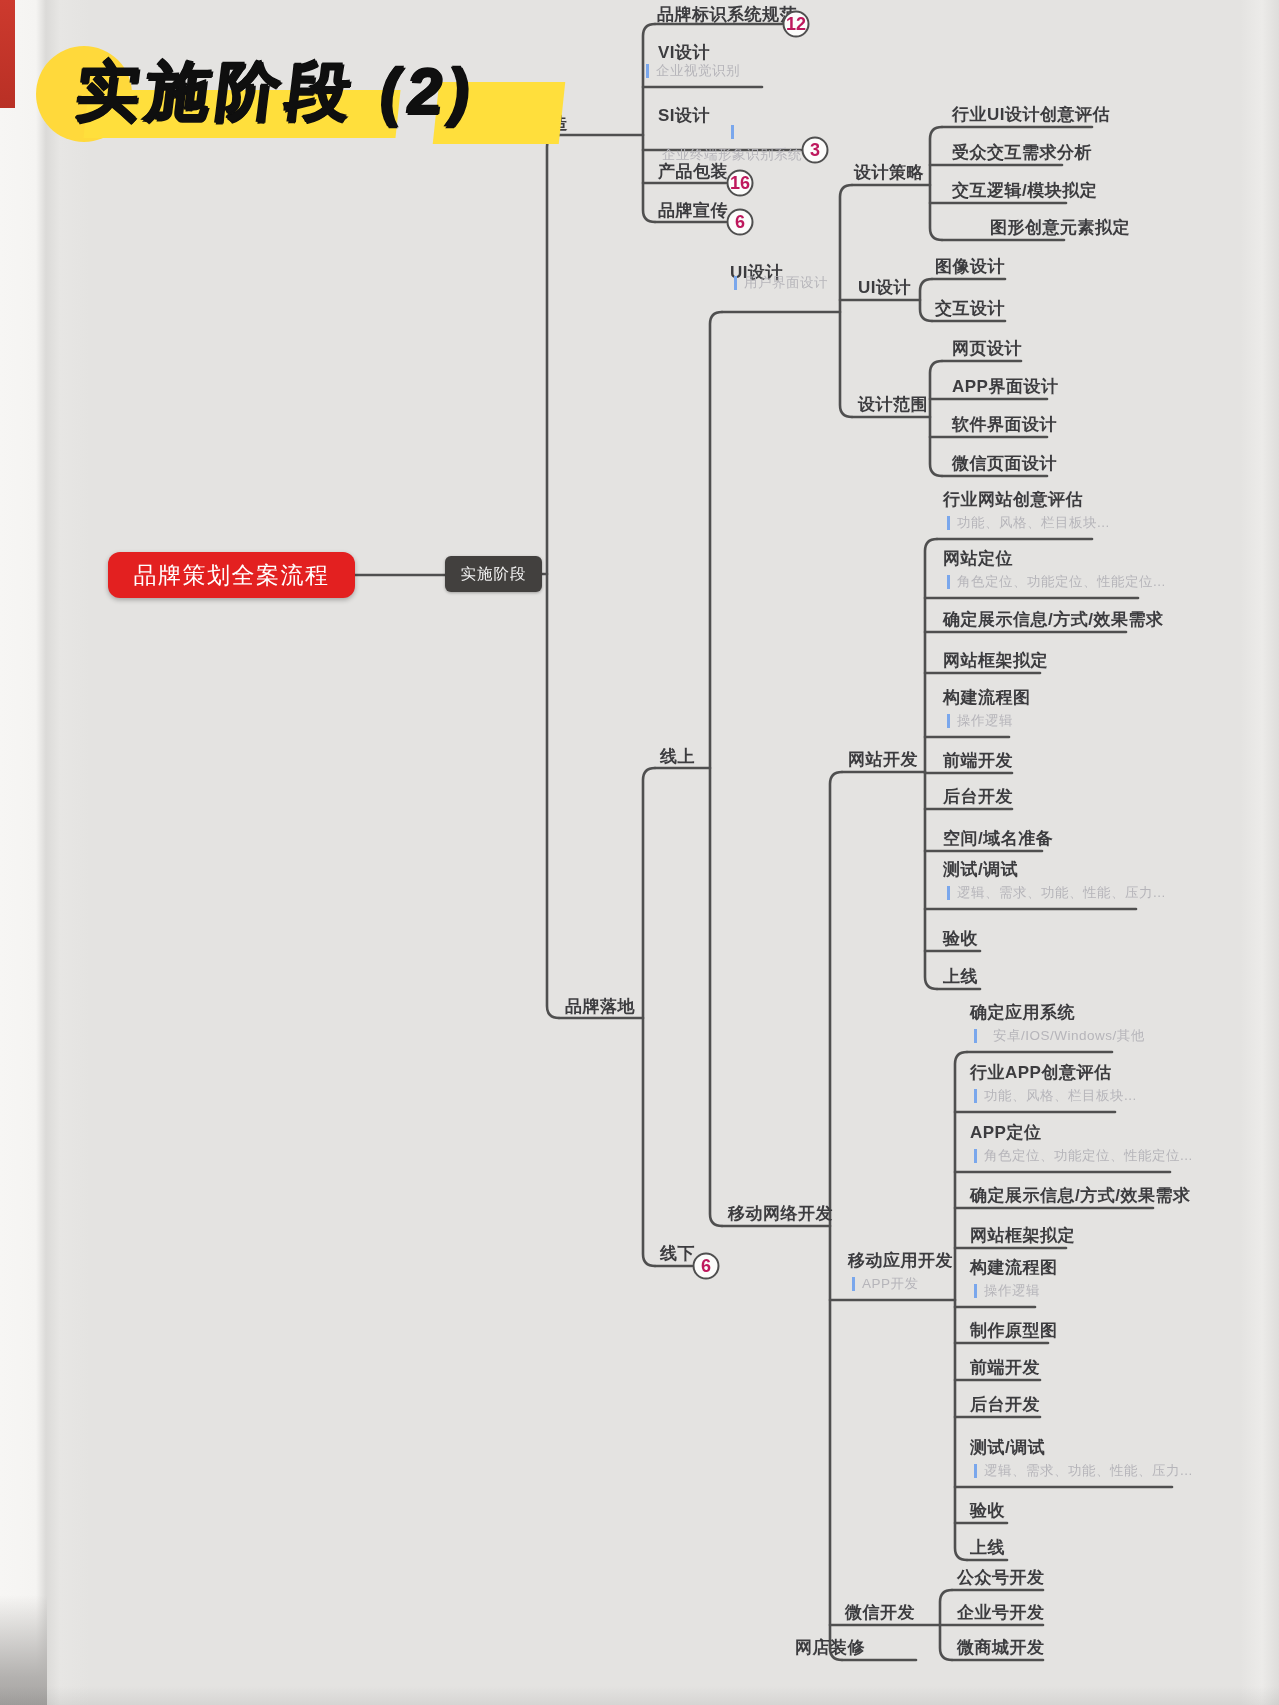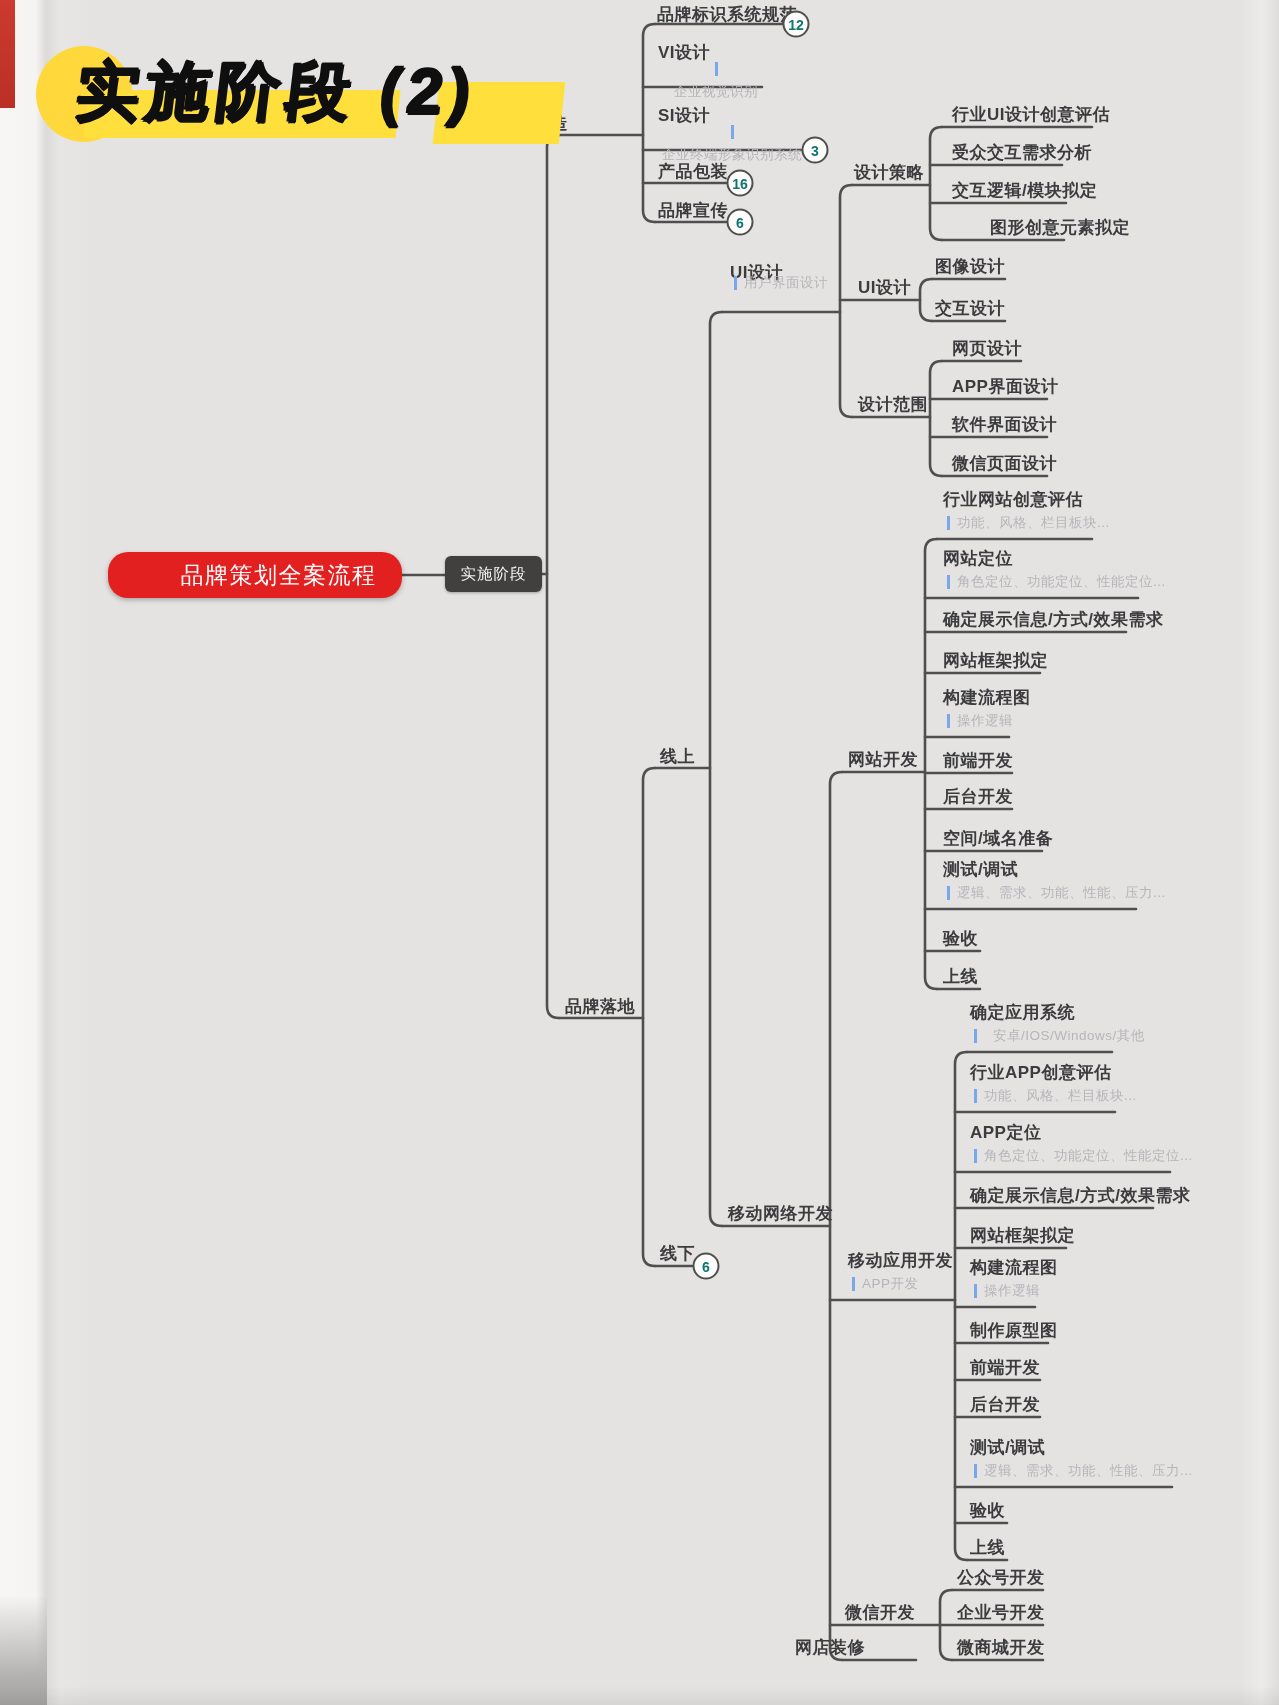--- a/index.html
+++ b/index.html
@@ -12,24 +12,24 @@
   #red-sliver{left:0;top:0;width:15px;height:108px;background:linear-gradient(180deg,#cd3a2e,#b93025);}
   #bl-shade{left:0;top:1595px;width:47px;height:110px;background:linear-gradient(180deg,rgba(175,173,171,0),#b3b1af 75%,#a5a3a1);}
   #bottom-shade{left:0;top:1686px;width:1279px;height:19px;background:linear-gradient(180deg,rgba(90,88,86,0),rgba(90,88,86,0.10));}
   svg.links{position:absolute;left:0;top:0;z-index:1;}
   svg.links path{fill:none;stroke:#4f4f4f;stroke-width:2.6;stroke-linecap:round;}
   .nl{position:absolute;z-index:3;font-size:17px;font-weight:600;color:#3c3c3f;white-space:nowrap;letter-spacing:.5px;}
   .ns{position:absolute;z-index:3;font-size:13.5px;font-weight:400;color:#b6b5ba;white-space:nowrap;display:flex;align-items:center;gap:7px;letter-spacing:.5px;}
   .ns .bar{width:3px;height:14px;background:#7aa7ec;display:inline-block;flex:none;}
   .badge{position:absolute;z-index:4;width:27px;height:27px;box-sizing:border-box;border-radius:50%;
     background:#fcfcfb;border:2.6px solid #4f4f4f;display:flex;align-items:center;justify-content:center;
-    font-size:14px;font-weight:700;color:#0f766e;transform:translate(-50%,-50%);}
-  #root-box{position:absolute;z-index:3;left:108px;top:552px;width:247px;height:46px;background:#e32020;border-radius:20px;
+    font-size:18px;font-weight:700;color:#be185d;transform:translate(-50%,-50%);}
+  #root-box{position:absolute;z-index:3;left:108px;top:552px;width:247px;height:46px;background:#e32020;border-radius:12px;
     box-shadow:0 2px 5px rgba(0,0,0,.28);display:flex;align-items:center;justify-content:center;
-    color:#fff;font-size:23px;font-weight:500;letter-spacing:1.5px;padding-left:47px;}
+    color:#fff;font-size:23px;font-weight:500;letter-spacing:1.5px;}
   #stage-box{position:absolute;z-index:3;left:445px;top:556px;width:97px;height:36px;background:#42403e;border-radius:6px;
     box-shadow:0 1px 3px rgba(0,0,0,.3);display:flex;align-items:center;justify-content:center;
     color:#f2f2f2;font-size:15.5px;font-weight:500;letter-spacing:1px;}
   .hl{position:absolute;z-index:5;background:#ffdf3c;transform:skewX(-6deg);}
   #title-circle{position:absolute;z-index:5;left:36px;top:46px;width:96px;height:96px;border-radius:50%;background:#ffd93b;}
   #title-text{position:absolute;z-index:6;left:76px;top:55px;font-size:64px;line-height:1.15;font-weight:900;
     color:#0f0f0f;letter-spacing:6px;white-space:nowrap;transform:skewX(-7deg);
     text-shadow:2px 1px 0 #0f0f0f,1px 2px 0 #0f0f0f,-1px 0 0 #0f0f0f,0 -1px 0 #0f0f0f;}
 </style>
 </head>
@@ -116,21 +116,21 @@
       <span>品牌策划全案流程</span>
     </div>
   <div id="stage-box">
       <span>实施阶段</span>
     </div>
 
   <div class="nl" style="left:498px;top:112px;">品牌创造</div>
   <div class="nl" style="left:657px;top:3px;">品牌标识系统规范</div>
   <div class="badge" style="left:796px;top:24px;">12</div>
   <div class="nl" style="left:658px;top:41px;">VI设计</div>
-  <div class="ns" style="left:674px;top:62px;flex-direction:column;">
+  <div class="ns" style="left:646px;top:62px;">
       <span class="bar"></span>
       <span>企业视觉识别</span>
     </div>
   <div class="nl" style="left:658px;top:104px;">SI设计</div>
   <div class="ns" style="left:662px;top:125px;flex-direction:column;">
       <span class="bar"></span>
       <span>企业终端形象识别系统</span>
     </div>
   <div class="badge" style="left:815px;top:150px;">3</div>
   <div class="nl" style="left:658px;top:160px;">产品包装</div>

